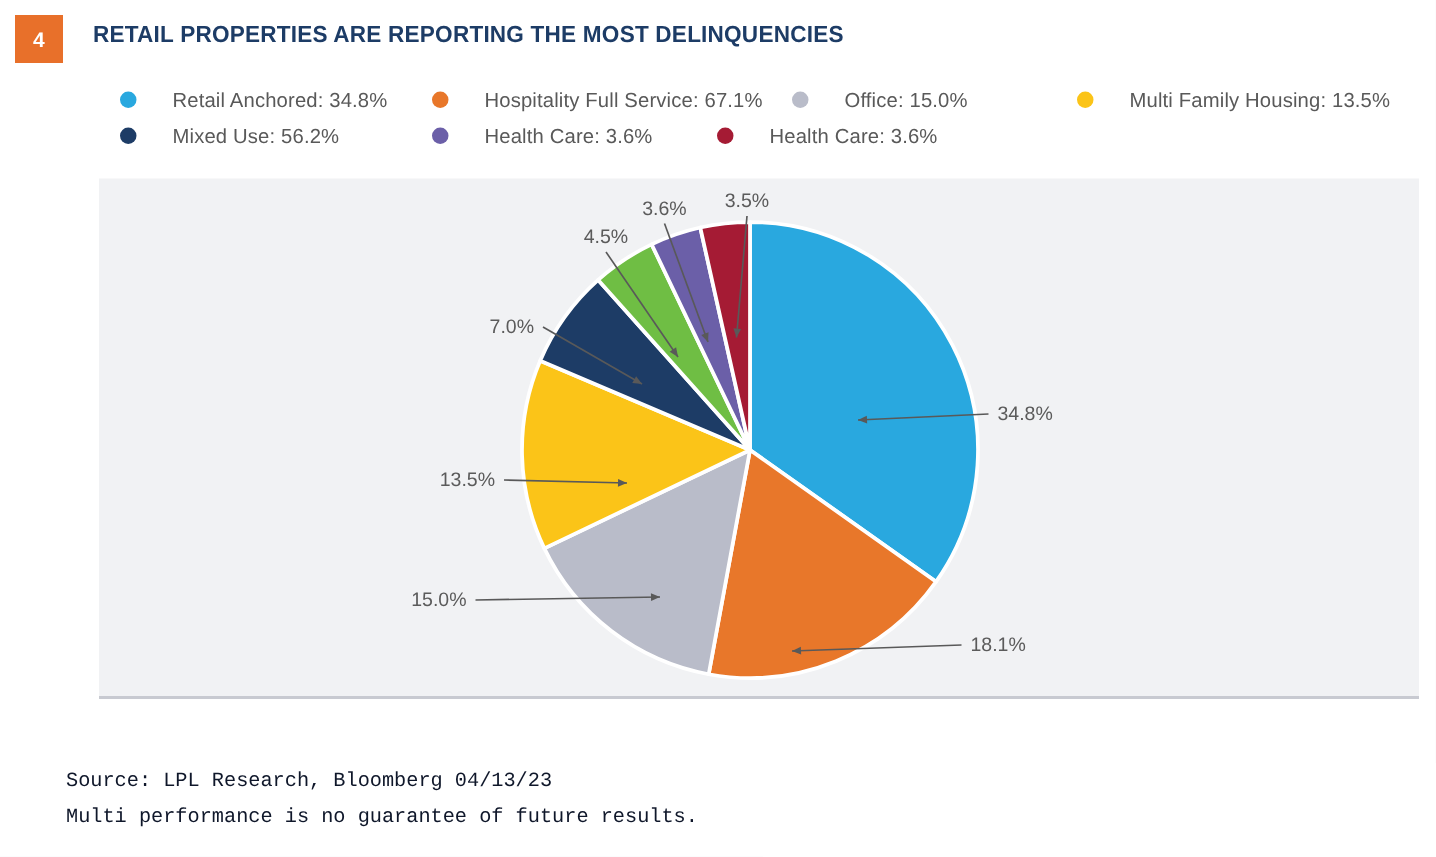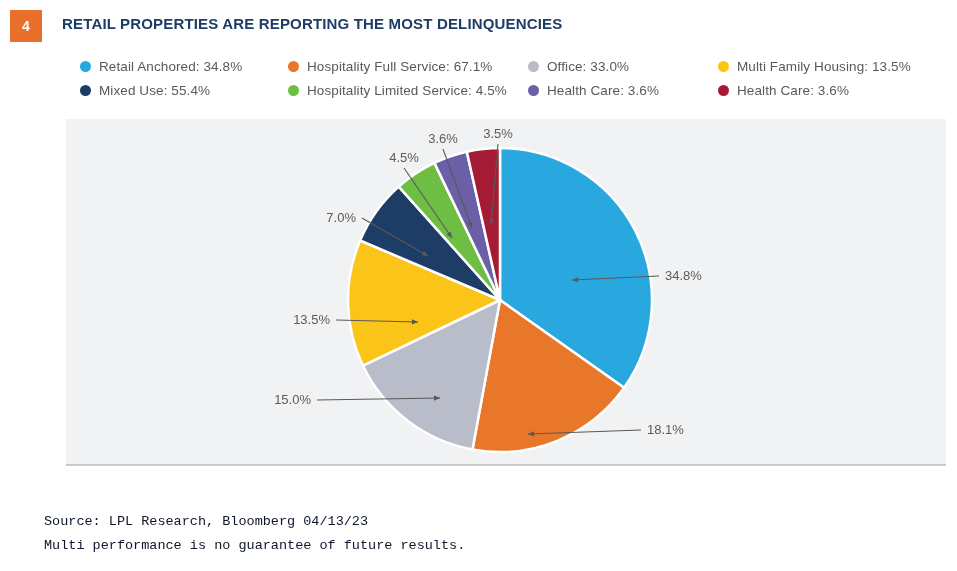--- a/index.html
+++ b/index.html
@@ -61,20 +61,21 @@
     width: 870px;
     display: flex;
     flex-wrap: wrap;
     align-content: flex-start;
   }
   .legend-item {
     display: flex;
     align-items: center;
     height: 24px;
     box-sizing: border-box;
+    gap: 16px;
   }
   .legend-item.col0 { width: 208px; }
   .legend-item.col1 { width: 240px; }
   .legend-item.col2 { width: 190px; }
   .legend-item.col3 { width: 230px; }
   .legend-swatch {
     width: 11px;
     height: 11px;
     border-radius: 50%;
     flex: 0 0 auto;
@@ -152,33 +153,29 @@
     <div class="legend-item col0">
       <span class="legend-swatch" style="background: rgb(41, 168, 223);"></span>
       <span class="legend-label">Retail Anchored: 34.8%</span>
     </div>
     <div class="legend-item col1">
       <span class="legend-swatch" style="background: rgb(232, 119, 42);"></span>
       <span class="legend-label">Hospitality Full Service: 67.1%</span>
     </div>
     <div class="legend-item col2">
       <span class="legend-swatch" style="background: rgb(185, 188, 201);"></span>
-      <span class="legend-label">Office: 33.0%</span>
+      <span class="legend-label">Office: 15.0%</span>
     </div>
     <div class="legend-item col3">
       <span class="legend-swatch" style="background: rgb(251, 196, 24);"></span>
       <span class="legend-label">Multi Family Housing: 13.5%</span>
     </div>
     <div class="legend-item col0">
       <span class="legend-swatch" style="background: rgb(29, 60, 102);"></span>
-      <span class="legend-label">Mixed Use: 55.4%</span>
-    </div>
-    <div class="legend-item col1">
-      <span class="legend-swatch" style="background: rgb(111, 190, 68);"></span>
-      <span class="legend-label">Hospitality Limited Service: 4.5%</span>
+      <span class="legend-label">Mixed Use: 56.2%</span>
     </div>
     <div class="legend-item col2">
       <span class="legend-swatch" style="background: rgb(107, 95, 168);"></span>
       <span class="legend-label">Health Care: 3.6%</span>
     </div>
     <div class="legend-item col3">
       <span class="legend-swatch" style="background: rgb(165, 27, 52);"></span>
       <span class="legend-label">Health Care: 3.6%</span>
     </div>
   </div>

